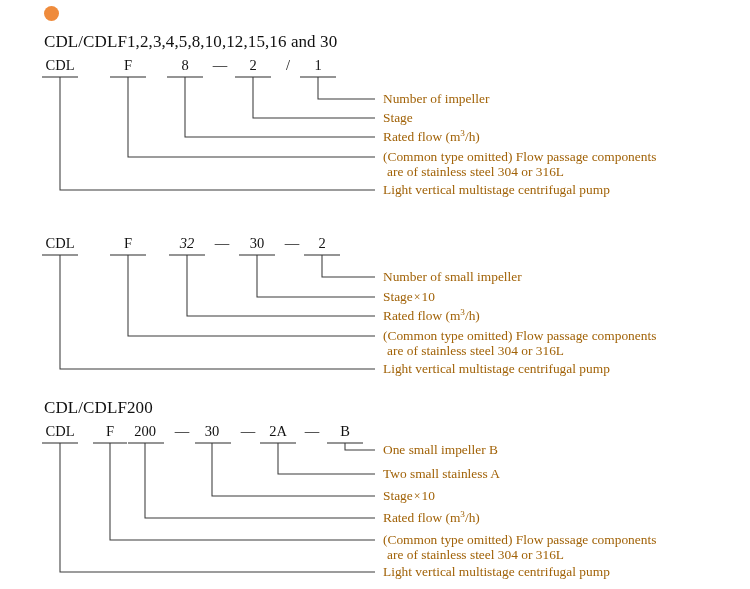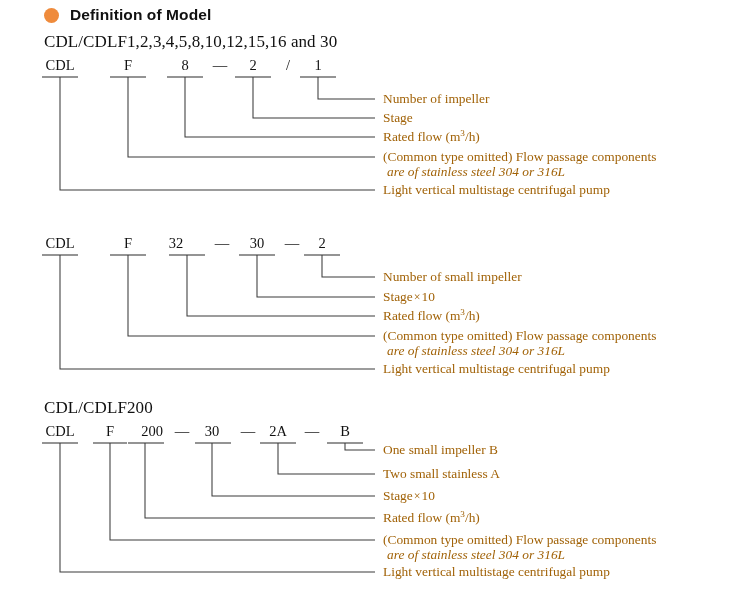--- a/index.html
+++ b/index.html
@@ -47,31 +47,30 @@
   .wires line,.wires path{stroke:#3b3b3b;stroke-width:1.05;fill:none;}
   .wires .bar{stroke:#2a2a2a;stroke-width:1.15;}
 
   
   .labels{position:absolute;left:0;top:0;width:750px;}
   .lab{
     position:absolute;left:383px;
     font-size:13.4px;line-height:14.6px;white-space:nowrap;color:#a16207;
   }
   .lab .sup{font-size:9.2px;vertical-align:super;line-height:0;}
-  .lab .l2{display:block;padding-left:4px;font-style:italic;}
+  .lab .l2{display:block;padding-left:4px;}
   .times{font-size:12px;padding:0 1px;}
 </style>
 </head>
 <body>
 
 <div class="page">
 
   <div class="header">
     <span class="bullet"></span>
-    <span class="header-title">Definition of Model</span>
   </div>
 
   <div class="block" style="top:32px;height:170px;">
     <div class="block-title">CDL/CDLF1,2,3,4,5,8,10,12,15,16 and 30</div>
 
     <div class="codes" style="top:25px;">
       <span class="code" style="left:60px;">CDL</span>
       <span class="code" style="left:128px;">F</span>
       <span class="code" style="left:185px;">8</span>
       <span class="dash" style="left:220px;">—</span>
@@ -105,21 +104,21 @@
       </div>
       <div class="lab" style="top:151px;">Light vertical multistage centrifugal pump</div>
     </div>
   </div>
 
   <div class="block" style="top:210px;height:175px;">
 
     <div class="codes" style="top:25px;">
       <span class="code" style="left:60px;">CDL</span>
       <span class="code" style="left:128px;">F</span>
-      <span class="code" style="left:176px;">32</span>
+      <span class="code" style="left:187px;font-style:italic;">32</span>
       <span class="dash" style="left:222px;">—</span>
       <span class="code" style="left:257px;">30</span>
       <span class="dash" style="left:292px;">—</span>
       <span class="code" style="left:322px;">2</span>
     </div>
 
     <svg class="wires" style="top:0;" height="180" viewBox="0 0 750 180">
       <line class="bar" x1="42" y1="45" x2="78" y2="45"></line>
       <line class="bar" x1="110" y1="45" x2="146" y2="45"></line>
       <line class="bar" x1="169" y1="45" x2="205" y2="45"></line>
@@ -143,21 +142,21 @@
       <div class="lab" style="top:152px;">Light vertical multistage centrifugal pump</div>
     </div>
   </div>
 
   <div class="block" style="top:398px;height:190px;">
     <div class="block-title">CDL/CDLF200</div>
 
     <div class="codes" style="top:25px;">
       <span class="code" style="left:60px;">CDL</span>
       <span class="code" style="left:110px;">F</span>
-      <span class="code" style="left:152px;">200</span>
+      <span class="code" style="left:145px;">200</span>
       <span class="dash" style="left:182px;">—</span>
       <span class="code" style="left:212px;">30</span>
       <span class="dash" style="left:248px;">—</span>
       <span class="code" style="left:278px;">2A</span>
       <span class="dash" style="left:312px;">—</span>
       <span class="code" style="left:345px;">B</span>
     </div>
 
     <svg class="wires" style="top:0;" height="195" viewBox="0 0 750 195">
       <line class="bar" x1="42" y1="45" x2="78" y2="45"></line>

